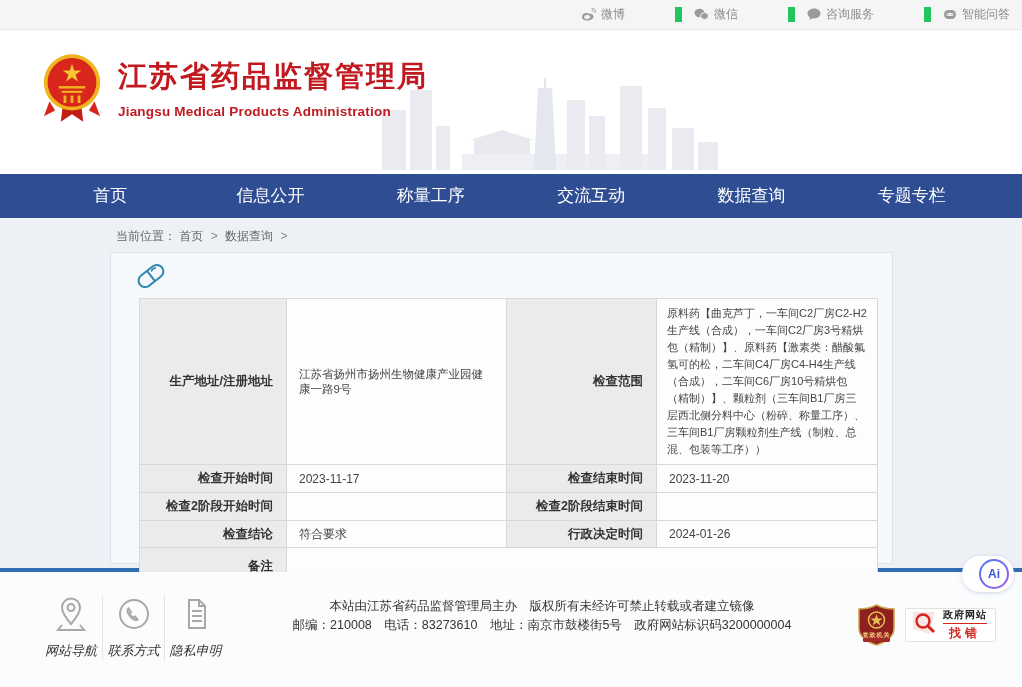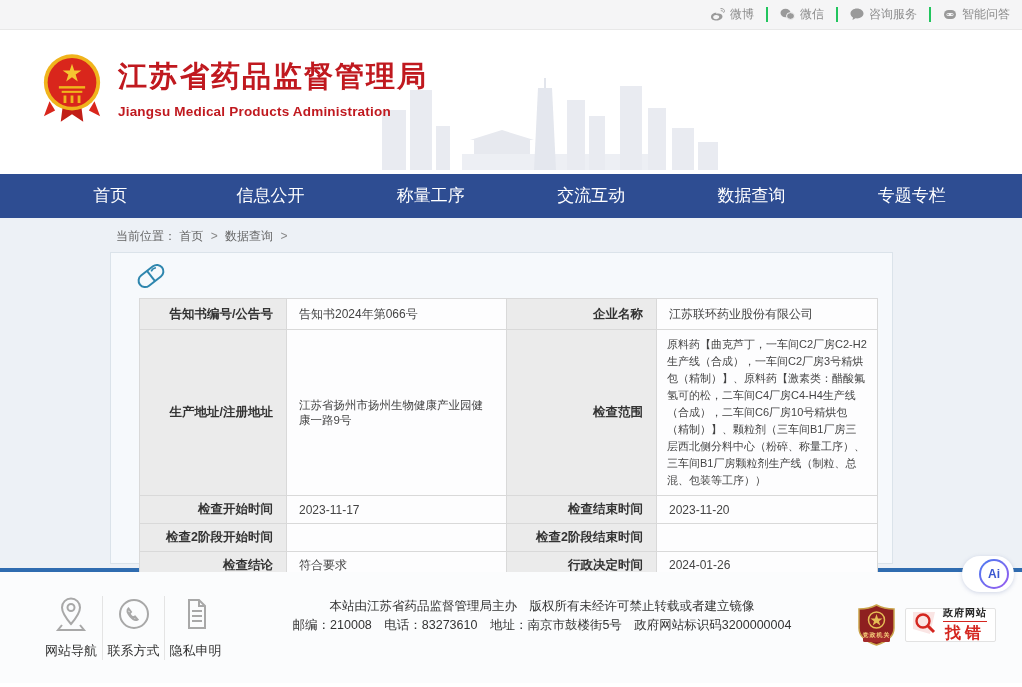--- a/index.html
+++ b/index.html
@@ -5,21 +5,21 @@
   * { margin:0; padding:0; box-sizing:border-box; }
   html,body { width:1022px; height:687px; }
   body { font-family:"Liberation Sans","DejaVu Sans",sans-serif; background:#fff; }
   .page { position:relative; width:1022px; height:687px; overflow:hidden; background:#fff; }
 
   
   .topbar { height:30px; background:#f5f5f6; border-bottom:1px solid #e8e8e8;
             display:flex; justify-content:flex-end; align-items:center; }
   .tb-link { display:flex; align-items:center; gap:5px; color:#8b8b8b; font-size:12px;
              text-decoration:none; padding:0 12px; height:15px; line-height:15px; cursor:pointer; }
-  .tb-link + .tb-link { border-left:2px solid #22c55e; }
+  .tb-link + .tb-link { border-left:7px solid #22c55e;margin-left:38px; }
   .tb-icon svg { display:block; }
 
   
   .header { position:relative; height:144px; background:#fff; overflow:hidden; }
   .skyline { position:absolute; left:382px; bottom:0; }
   .brand { position:absolute; left:42px; top:22px; display:flex; align-items:center; gap:16px; }
   .emblem svg { display:block; }
   .brand-title { color:#c0191f; font-size:29px; font-weight:bold; letter-spacing:2px; }
   .brand-sub { color:#c0191f; font-size:13.5px; font-weight:bold; margin-top:7px; letter-spacing:0.2px; }
 
@@ -48,36 +48,36 @@
   tr.r2 td { height:111px; }
   tr.r3 td { height:28px; }
   tr.r4 td { height:28px;margin-left:11px; }
   tr.r5 td { height:27px; }
   tr.r6 td { height:37px; }
 
   
   .footer-bar { height:4px; background:#2f6cb0; }
   .footer { position:relative; height:111px; background:#fbfcfd; display:flex;
             align-items:flex-start; padding:24px 26px 0 40px; }
-  .quick-links { display:flex; }
+  .quick-links { display:flex;font-style:italic; }
   .ql { width:62px; text-align:center; text-decoration:none; cursor:pointer; display:block; }
   .ql + .ql { border-left:1px solid #e4e4e4; }
   .ql svg { display:block; margin:0 auto 9px; }
   .ql-label { font-size:13px; color:#333; }
   .foot-text { flex:1; text-align:center; font-size:12.5px; color:#333; line-height:19px; padding-top:1px; }
   .badges { display:flex; align-items:center; gap:10px; padding-top:8px; }
   .badge-shield { position:relative; width:37px; height:42px; cursor:pointer; }
   .shield-label { position:absolute; left:0; right:0; bottom:6px; text-align:center;
                   font-size:6px; color:#f3d07a; font-weight:bold; letter-spacing:1px; }
   .badge-zhaocuo { display:flex; align-items:center; background:#fff; border:1px solid #e2e2e2;
                    border-radius:2px; padding:3px 8px 3px 5px; gap:6px; cursor:pointer; height:34px;font-family:Liberation Serif, serif; }
   .zc-text { display:flex; flex-direction:column; align-items:center; }
   .zc-title { font-size:10px; font-weight:bold; color:#222; letter-spacing:1px;
               border-bottom:1px solid #d4261f; padding-bottom:1px; }
-  .zc-sub { font-size:16px; font-weight:bold; color:#d4261f; letter-spacing:4px; margin-top:1px; }
+  .zc-sub { font-size:12px; font-weight:bold; color:#d4261f; letter-spacing:4px; margin-top:1px; }
 
   
   .ai-pill { position:absolute; right:8px; top:-16px; width:52px; height:36px; background:#fff;
              border-radius:18px; box-shadow:0 1px 4px rgba(80,100,160,0.25); }
   .ai-btn { position:absolute; right:13px; top:-13px; width:30px; height:30px; border-radius:50%;
             border:2px solid transparent; cursor:pointer;
             background:linear-gradient(#fff,#fff) padding-box,
                        linear-gradient(135deg,#4a7bf0,#9a5cf0) border-box;
             color:#3a57d0; font-weight:bold; font-size:12px; text-align:center; line-height:26px; }
 </style>
@@ -198,26 +198,20 @@
       </span>
 
       <table class="detail-table">
         <colgroup>
             <col style="width:147px">
             <col style="width:220px">
             <col style="width:150px">
             <col style="width:221px">
           </colgroup>
         <tbody>
-          <tr class="r1">
-            <td class="lbl">告知书编号/公告号</td>
-            <td class="val">告知书2024年第066号</td>
-            <td class="lbl">企业名称</td>
-            <td class="val">江苏联环药业股份有限公司</td>
-          </tr>
           <tr class="r2">
             <td class="lbl">生产地址/注册地址</td>
             <td class="val" style="font-size:11.5px;">江苏省扬州市扬州生物健康产业园健康一路9号</td>
             <td class="lbl">检查范围</td>
             <td class="val scope">原料药【曲克芦丁，一车间C2厂房C2-H2生产线（合成），一车间C2厂房3号精烘包（精制）】、原料药【激素类：醋酸氟氢可的松，二车间C4厂房C4-H4生产线（合成），二车间C6厂房10号精烘包（精制）】、颗粒剂（三车间B1厂房三层西北侧分料中心（粉碎、称量工序）、三车间B1厂房颗粒剂生产线（制粒、总混、包装等工序））</td>
           </tr>
           <tr class="r3">
             <td class="lbl">检查开始时间</td>
             <td class="val">2023-11-17</td>
             <td class="lbl">检查结束时间</td>

